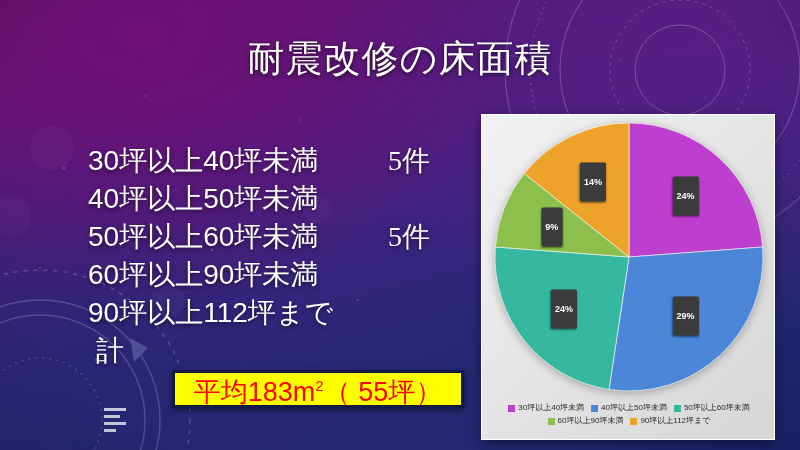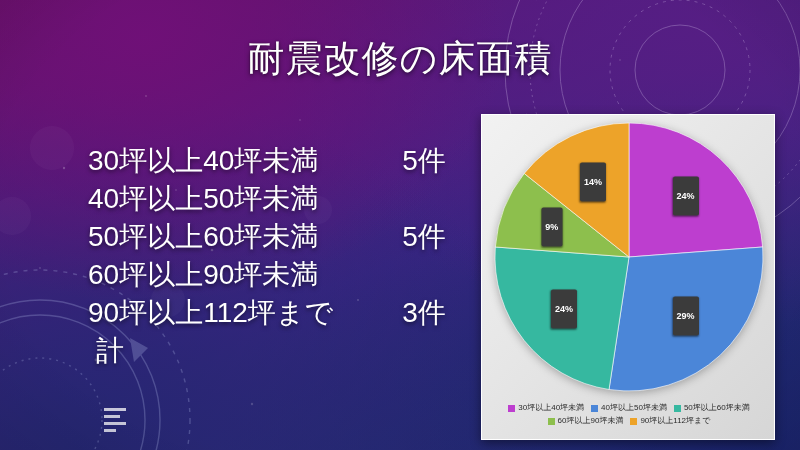--- a/index.html
+++ b/index.html
@@ -44,21 +44,21 @@
   .row {
     display:flex; align-items:baseline; justify-content:space-between;
     height:38px;
     color:#ffffff;
     font-size:28px; line-height:38px; font-weight:400;
     letter-spacing:0px;
     text-shadow:0 2px 4px rgba(0,0,0,0.55);
     white-space:nowrap;
   }
   .row .lbl { flex:0 0 auto; }
-  .row .val { flex:0 0 auto; text-align:center; min-width:72px; }
+  .row .val { flex:0 0 auto; text-align:left; min-width:72px;font-family:Liberation Serif, serif; }
   .row.total .lbl { padding-left:8px; }
 
   
   #avg-box {
     position:absolute; left:172px; top:370px; width:292px; height:38px;
     background:#ffff00;
     border:3px solid #101a44;
     display:flex; align-items:center; justify-content:center;
     box-shadow:0 2px 6px rgba(0,0,0,0.5);
   }
@@ -191,27 +191,29 @@
     </div>
     <div class="row">
       <span class="lbl">50坪以上60坪未満</span>
       <span class="val">5件</span>
     </div>
     <div class="row">
       <span class="lbl">60坪以上90坪未満</span>
     </div>
     <div class="row">
       <span class="lbl">90坪以上112坪まで</span>
-      <span class="val">3件</span>
     </div>
     <div class="row total">
       <span class="lbl">計</span>
     </div>
   </div>
 
+  <div id="avg-box">
+    <span class="txt"><span>平均183m</span><sup>2</sup><span>（ 55坪）</span></span>
+  </div>
 
   <div id="chart-panel">
     <div id="pie-wrap">
       <svg id="pie" viewBox="0 0 272 272">
           <path d="M 136 136 L 136.00 2.00 A 134 134 0 0 1 269.63 125.99 Z" fill="#bd3ecf" stroke="#ffffff" stroke-width="0.6"></path>
           <path d="M 136 136 L 269.63 125.99 A 134 134 0 0 1 116.03 268.50 Z" fill="#4b86d8" stroke="#ffffff" stroke-width="0.6"></path>
           <path d="M 136 136 L 116.03 268.50 A 134 134 0 0 1 2.37 125.99 Z" fill="#36b8a0" stroke="#ffffff" stroke-width="0.6"></path>
           <path d="M 136 136 L 2.37 125.99 A 134 134 0 0 1 31.23 52.45 Z" fill="#8dbf4d" stroke="#ffffff" stroke-width="0.6"></path>
           <path d="M 136 136 L 31.23 52.45 A 134 134 0 0 1 136.00 2.00 Z" fill="#eda329" stroke="#ffffff" stroke-width="0.6"></path>
         </svg>

